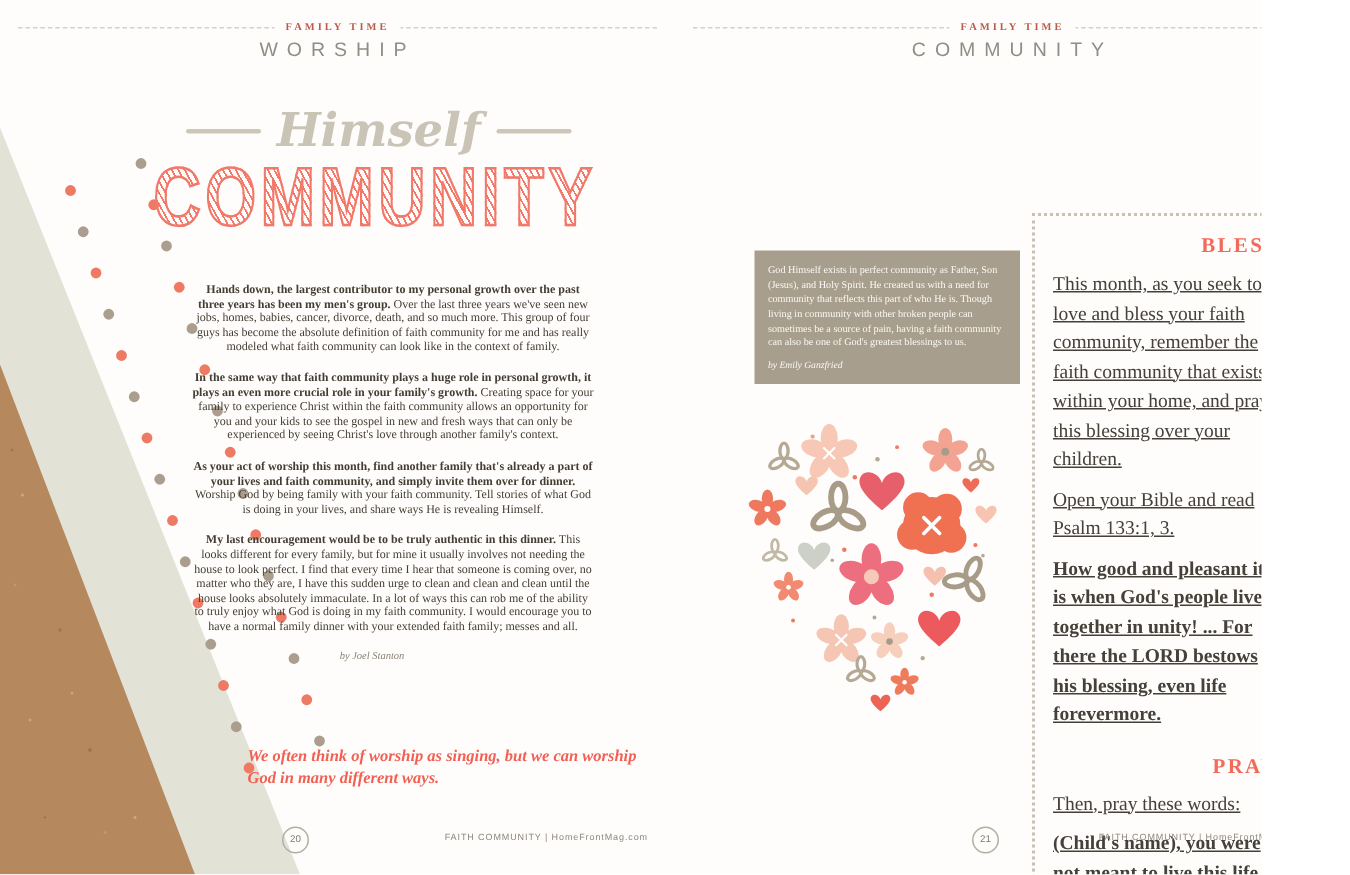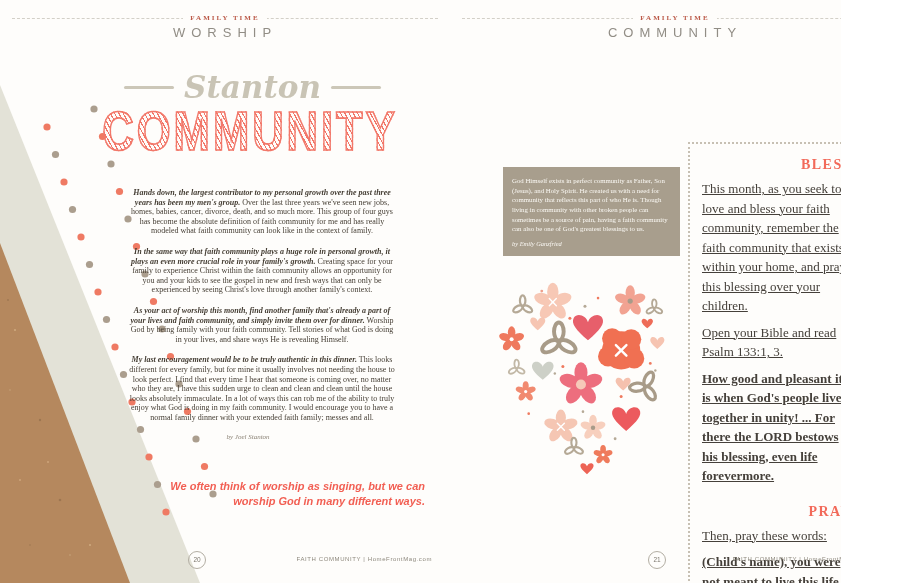--- a/index.html
+++ b/index.html
@@ -25,25 +25,25 @@
   .title-main{position:absolute;top:100px;left:55px;width:390px;margin:0;text-align:center;
       font-family:"Liberation Sans",sans-serif;font-weight:bold;font-size:45px;letter-spacing:3px;
       transform:scale(0.97,1.22);transform-origin:top center;
       color:transparent;-webkit-text-stroke:1.4px #f2786a;
       background:repeating-linear-gradient(55deg,#f2786a 0px,#f2786a 1.1px,rgba(255,255,255,0) 1.1px,rgba(255,255,255,0) 3.6px);
       -webkit-background-clip:text;background-clip:text;}
 
   
   .article{position:absolute;top:188px;left:128px;width:268px;}
   .article p{margin:0 0 11px 0;font-size:8px;line-height:1.2;text-align:center;color:#443d33;}
-  .lead{font-weight:bold;font-style:italic;}
+  .lead{font-weight:bold;}
   .byline-left{margin-top:3px;text-align:center;transform:translateX(-14px);
       font-style:italic;font-size:7px;color:#8b8376;}
-  .pullquote{position:absolute;top:479px;left:165px;width:260px;text-align:right;
-      font-family:Liberation Sans, sans-serif;font-style:italic;font-weight:bold;font-size:11px;line-height:1.35;color:#f25f53;}
+  .pullquote{position:absolute;top:497px;left:165px;width:260px;text-align:left;
+      font-family:Liberation Serif, serif;font-style:italic;font-weight:bold;font-size:11px;line-height:1.35;color:#f25f53;}
 
   
   .pagenum{position:absolute;top:551px;width:16px;height:16px;border:1px solid #b3aea3;border-radius:50%;
       text-align:center;line-height:16px;font-size:6.5px;color:#7d786e;font-family:"Liberation Sans",sans-serif;}
   .footer-text{position:absolute;top:556px;font-size:6px;letter-spacing:0.6px;color:#8d887d;
       font-family:"Liberation Sans",sans-serif;text-align:right;}
 
   
   .banner{position:absolute;left:48px;top:66px;width:348px;height:60px;box-sizing:border-box;
       background:#f0826e;color:#fff;text-align:center;padding:8px 16px;
@@ -117,21 +117,21 @@
         <circle cx="213" cy="494" r="3.6" fill="#ab9e8e"></circle>
       </g>
     </svg>
 
     <div class="toprule"></div>
     <div class="eyebrow">FAMILY TIME</div>
     <h2 class="section-head">WORSHIP</h2>
 
     <div class="script-row">
       <span class="dash-line"></span>
-      <span class="script-word">Stanton</span>
+      <span class="script-word">Himself</span>
       <span class="dash-line"></span>
     </div>
     <h1 class="title-main">COMMUNITY</h1>
 
     <div class="article">
       <p><span class="lead">Hands down, the largest contributor to my personal growth over the past three years has been my men's group.</span><span> Over the last three years we've seen new jobs, homes, babies, cancer, divorce, death, and so much more. This group of four guys has become the absolute definition of faith community for me and has really modeled what faith community can look like in the context of family.</span></p>
       <p><span class="lead">In the same way that faith community plays a huge role in personal growth, it plays an even more crucial role in your family's growth.</span><span> Creating space for your family to experience Christ within the faith community allows an opportunity for you and your kids to see the gospel in new and fresh ways that can only be experienced by seeing Christ's love through another family's context.</span></p>
       <p><span class="lead">As your act of worship this month, find another family that's already a part of your lives and faith community, and simply invite them over for dinner.</span><span> Worship God by being family with your faith community. Tell stories of what God is doing in your lives, and share ways He is revealing Himself.</span></p>
       <p><span class="lead">My last encouragement would be to be truly authentic in this dinner.</span><span> This looks different for every family, but for mine it usually involves not needing the house to look perfect. I find that every time I hear that someone is coming over, no matter who they are, I have this sudden urge to clean and clean and clean until the house looks absolutely immaculate. In a lot of ways this can rob me of the ability to truly enjoy what God is doing in my faith community. I would encourage you to have a normal family dinner with your extended faith family; messes and all.</span></p>
       <div class="byline-left">by Joel Stanton</div>

